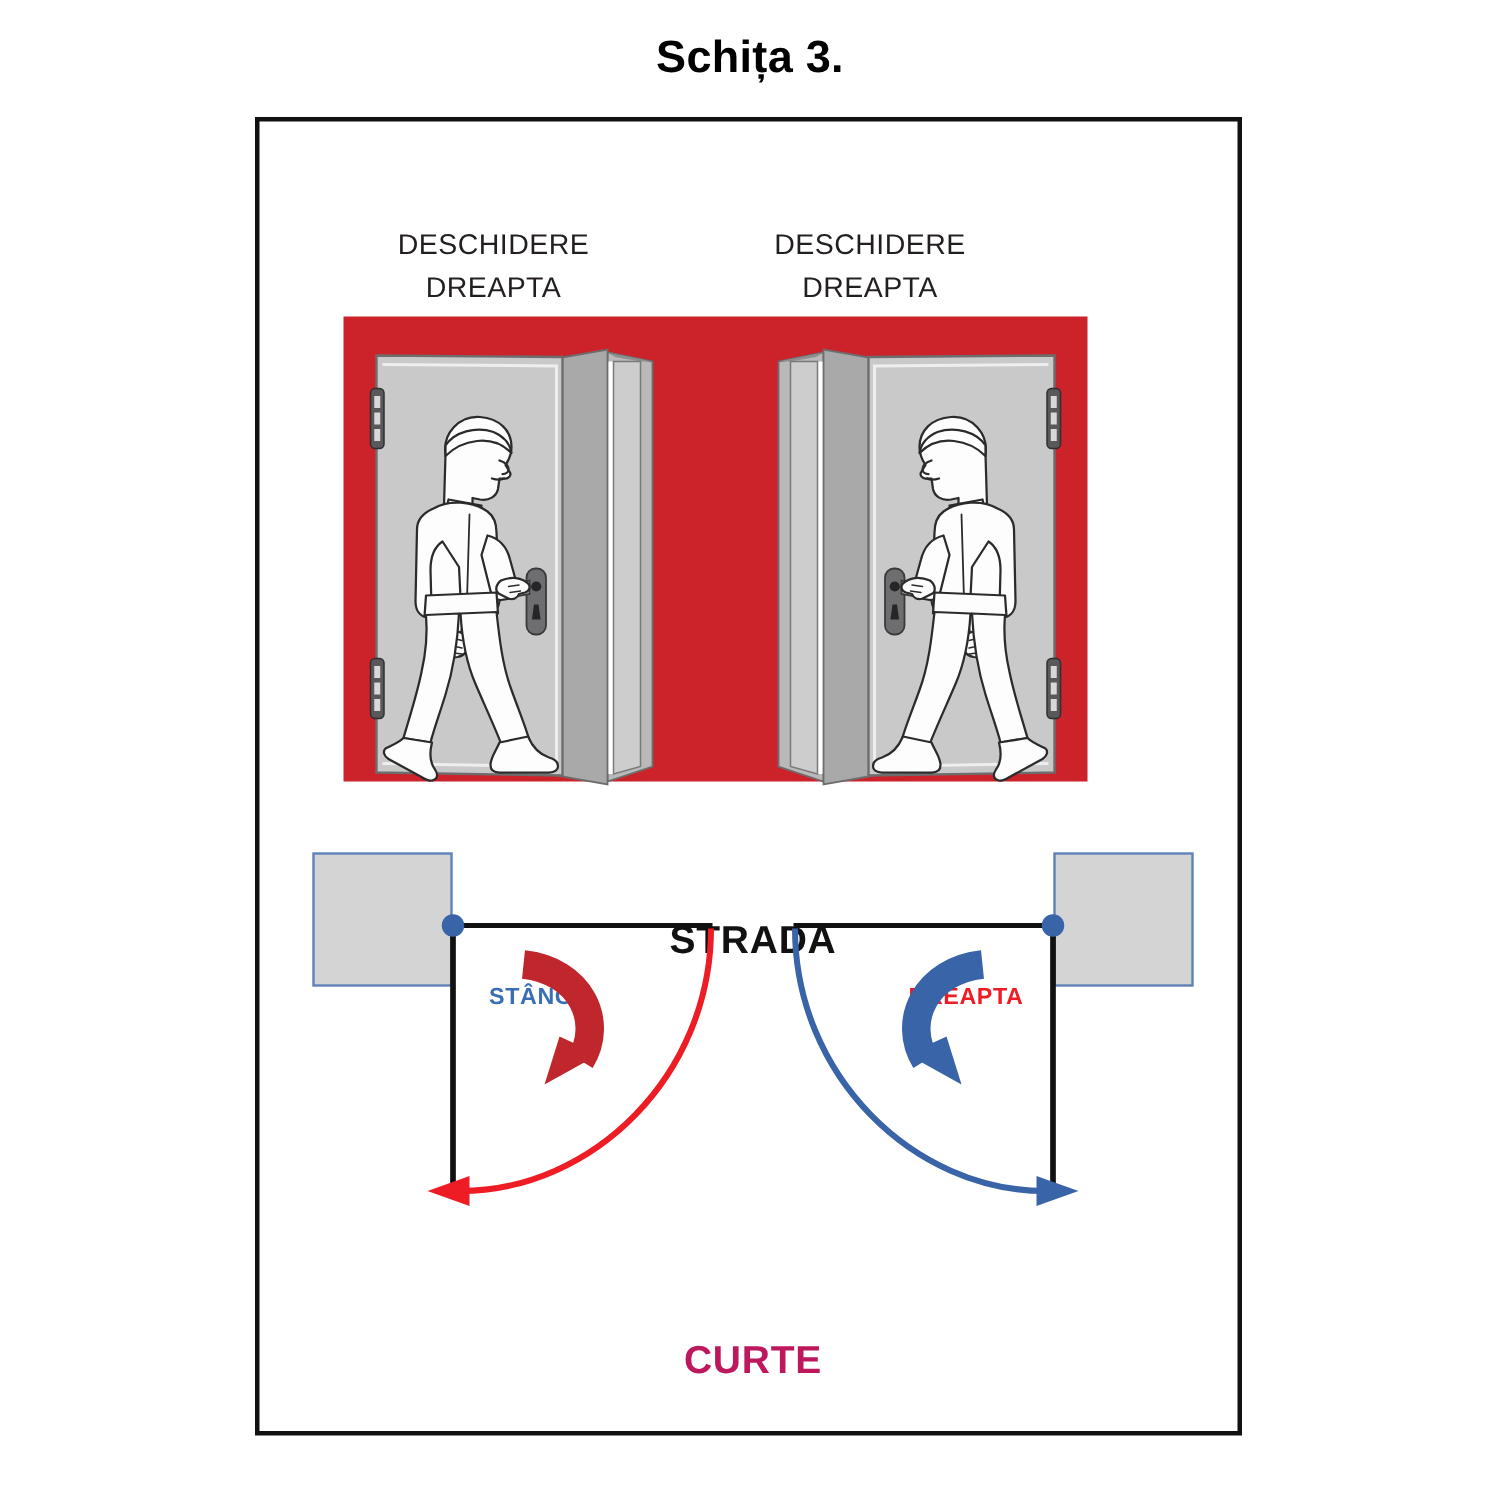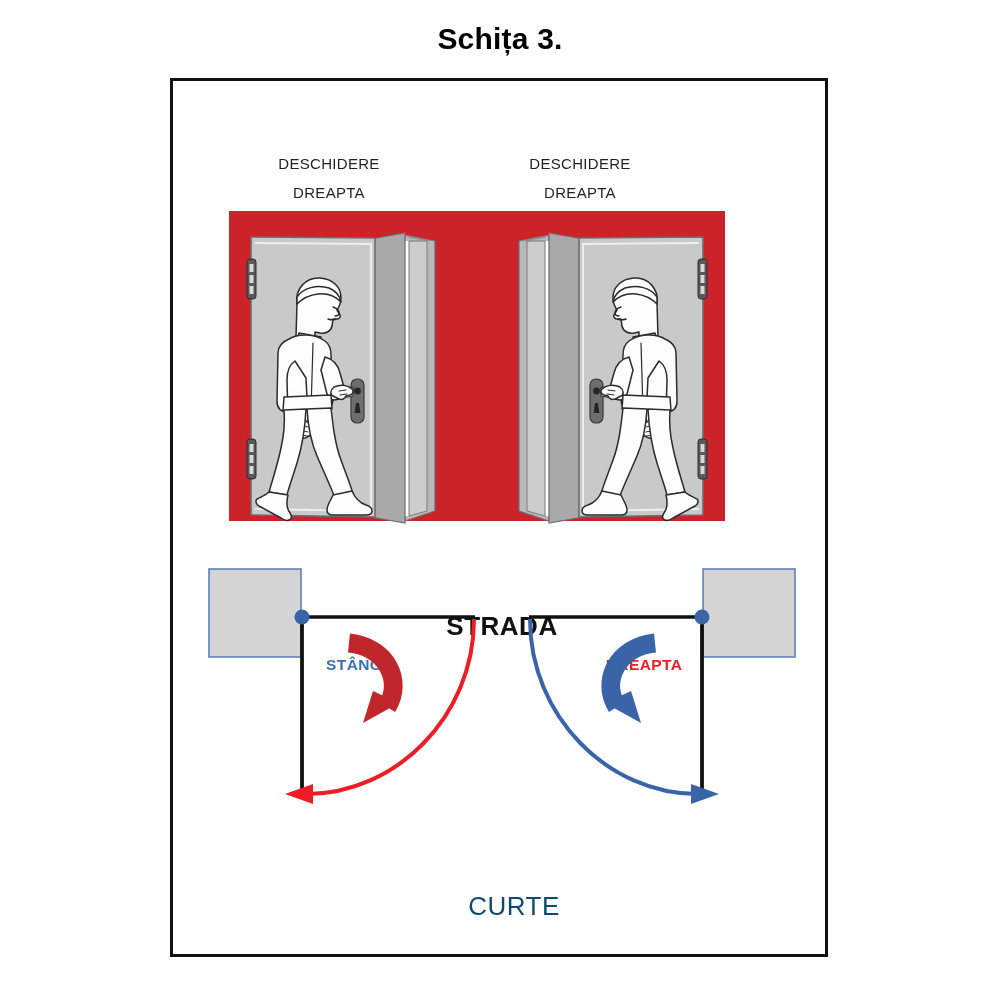--- a/index.html
+++ b/index.html
@@ -47,21 +47,21 @@
     top: 0;
     width: 658px;
     height: 470px;
   }
 
   .opening-caption {
     position: absolute;
     top: 68px;
     width: 220px;
     text-align: center;
-    font-size: 15px;
+    font-size: 19px;
     line-height: 29px;
     color: #231f20;
     letter-spacing: 0.3px;
   }
   #caption-left  { left: 46px; }
   #caption-right { left: 297px; }
 
   
   #red-wall {
     position: absolute;
@@ -98,26 +98,26 @@
     left: 0; top: 60px;
     width: 658px;
     text-align: center;
     font-size: 26px;
     font-weight: bold;
     color: #111111;
     letter-spacing: 0.5px;
   }
   #yard-label {
     position: absolute;
-    left: 12px; top: 340px;
+    left: 0; top: 340px;
     width: 658px;
     text-align: center;
     font-size: 26px;
-    font-weight: normal;
-    color: #0c4a6e;
+    font-weight: bold;
+    color: #be185d;
     letter-spacing: 0.5px;
   }
   .side-label {
     position: absolute;
     top: 105px;
     width: 180px;
     text-align: center;
     font-size: 15.5px;
     font-weight: bold;
     letter-spacing: 0.4px;

